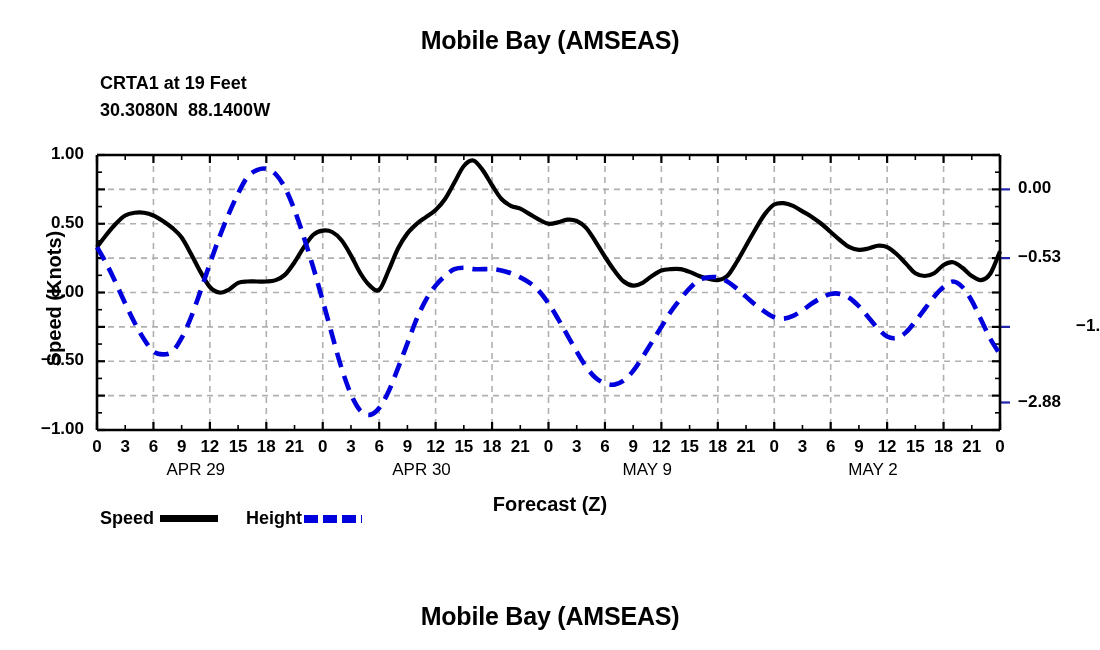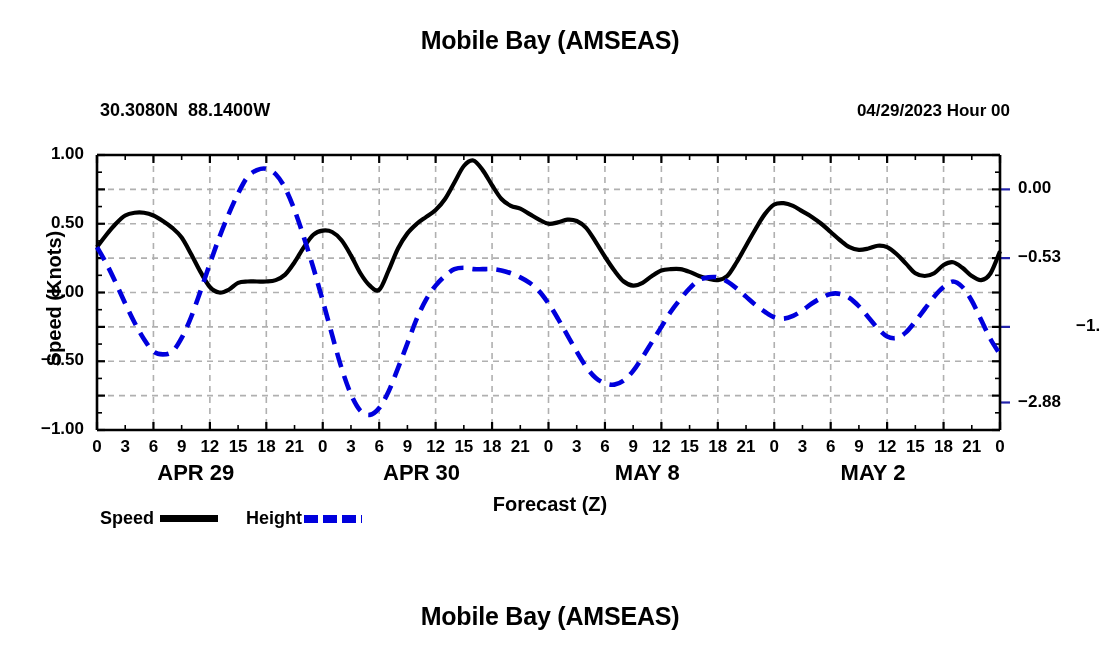--- a/index.html
+++ b/index.html
@@ -106,22 +106,22 @@
     top: 437px;
     font-size: 17px;
     font-weight: bold;
     text-align: center;
     white-space: pre;
     transform: translateX(-50%);
   }
   .day-label {
     position: absolute;
     top: 460px;
-    font-size: 22px;
-    font-weight: bold;
+    font-size: 17px;
+    font-weight: normal;
     text-align: center;
     white-space: pre;
     transform: translateX(-50%);
   }
 
   #legend {
     position: absolute;
     left: 100px;
     top: 508px;
     display: flex;
@@ -150,22 +150,22 @@
     );
   }
 </style>
 </head>
 <body>
 
 <div id="page">
 
   <div class="txt" id="main-title">Mobile Bay (AMSEAS)</div>
 
+  <div class="txt" id="station-line">CRTA1 at 19 Feet</div>
   <div class="txt" id="coords-line">30.3080N  88.1400W</div>
-  <div class="txt" id="runtime">04/29/2023 Hour 00</div>
 
   <svg id="plot-svg" width="1100" height="650">
     <g id="gridlines">
         <line x1="153.4375" y1="155" x2="153.4375" y2="430" stroke="#b0b0b0" stroke-width="1.6" stroke-dasharray="6 5"></line>
         <line x1="209.875" y1="155" x2="209.875" y2="430" stroke="#b0b0b0" stroke-width="1.6" stroke-dasharray="6 5"></line>
         <line x1="266.3125" y1="155" x2="266.3125" y2="430" stroke="#b0b0b0" stroke-width="1.6" stroke-dasharray="6 5"></line>
         <line x1="322.75" y1="155" x2="322.75" y2="430" stroke="#b0b0b0" stroke-width="1.6" stroke-dasharray="6 5"></line>
         <line x1="379.1875" y1="155" x2="379.1875" y2="430" stroke="#b0b0b0" stroke-width="1.6" stroke-dasharray="6 5"></line>
         <line x1="435.625" y1="155" x2="435.625" y2="430" stroke="#b0b0b0" stroke-width="1.6" stroke-dasharray="6 5"></line>
         <line x1="492.0625" y1="155" x2="492.0625" y2="430" stroke="#b0b0b0" stroke-width="1.6" stroke-dasharray="6 5"></line>
@@ -351,21 +351,21 @@
       <div class="xtick-label" style="left: 858.906px;">9</div>
       <div class="xtick-label" style="left: 887.125px;">12</div>
       <div class="xtick-label" style="left: 915.344px;">15</div>
       <div class="xtick-label" style="left: 943.562px;">18</div>
       <div class="xtick-label" style="left: 971.781px;">21</div>
       <div class="xtick-label" style="left: 1000px;">0</div>
     </div>
   <div id="day-labels">
       <div class="day-label" style="left: 195.766px;">APR 29</div>
       <div class="day-label" style="left: 421.516px;">APR 30</div>
-      <div class="day-label" style="left: 647.266px;">MAY 8</div>
+      <div class="day-label" style="left: 647.266px;">MAY 9</div>
       <div class="day-label" style="left: 873.016px;">MAY 2</div>
     </div>
 
   <div id="legend">
     <span class="legend-text">Speed</span>
     <span class="legend-swatch-solid"></span>
     <span class="legend-text">Height</span>
     <span class="legend-swatch-dashed"></span>
   </div>
 

